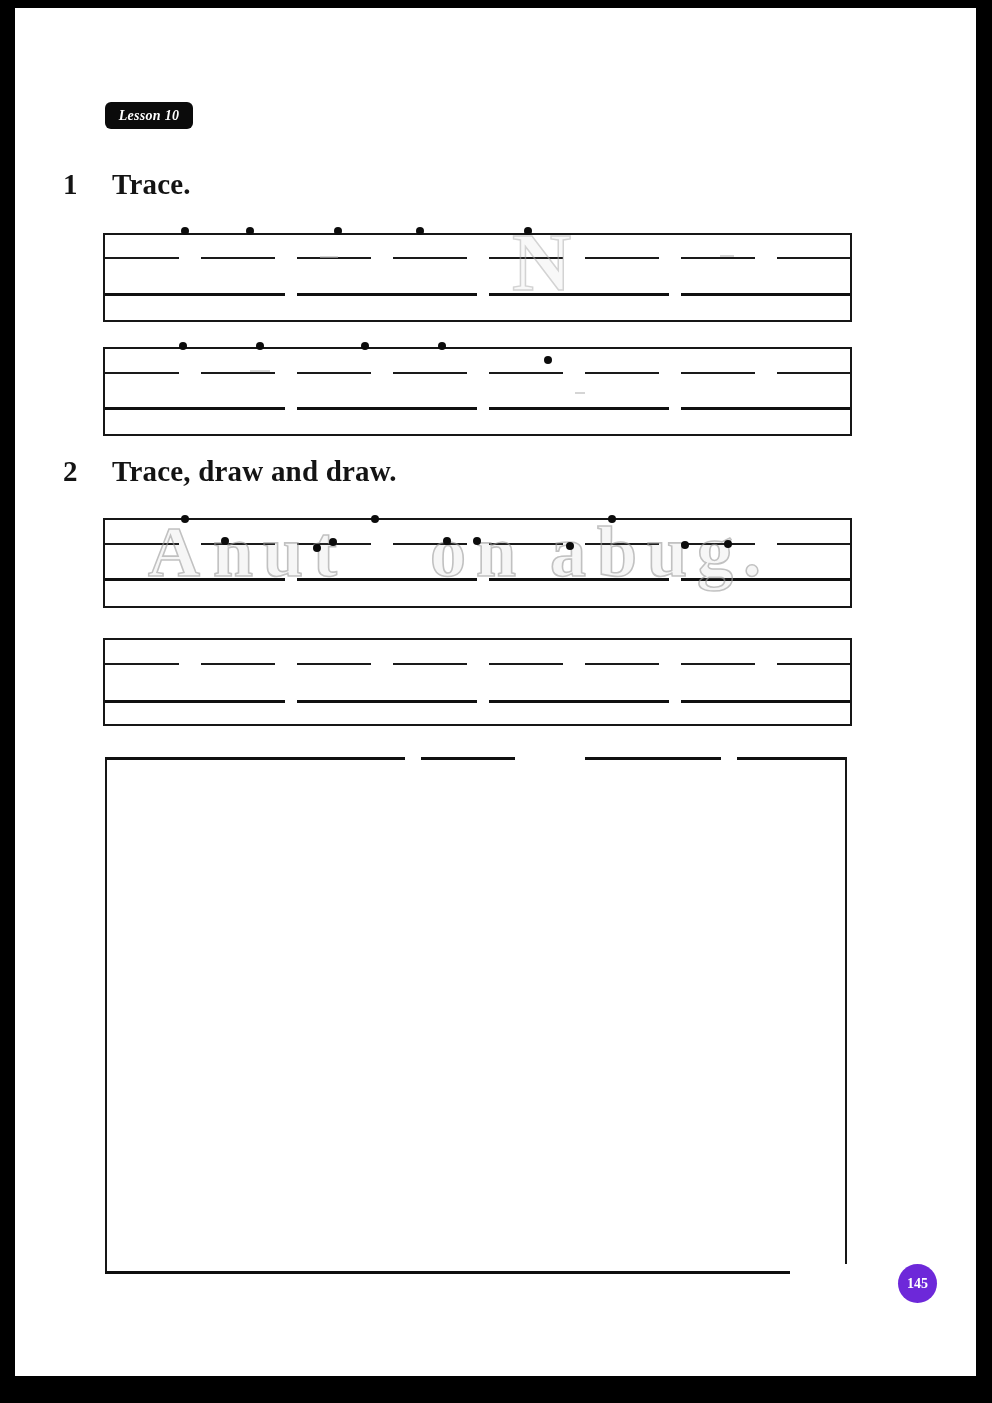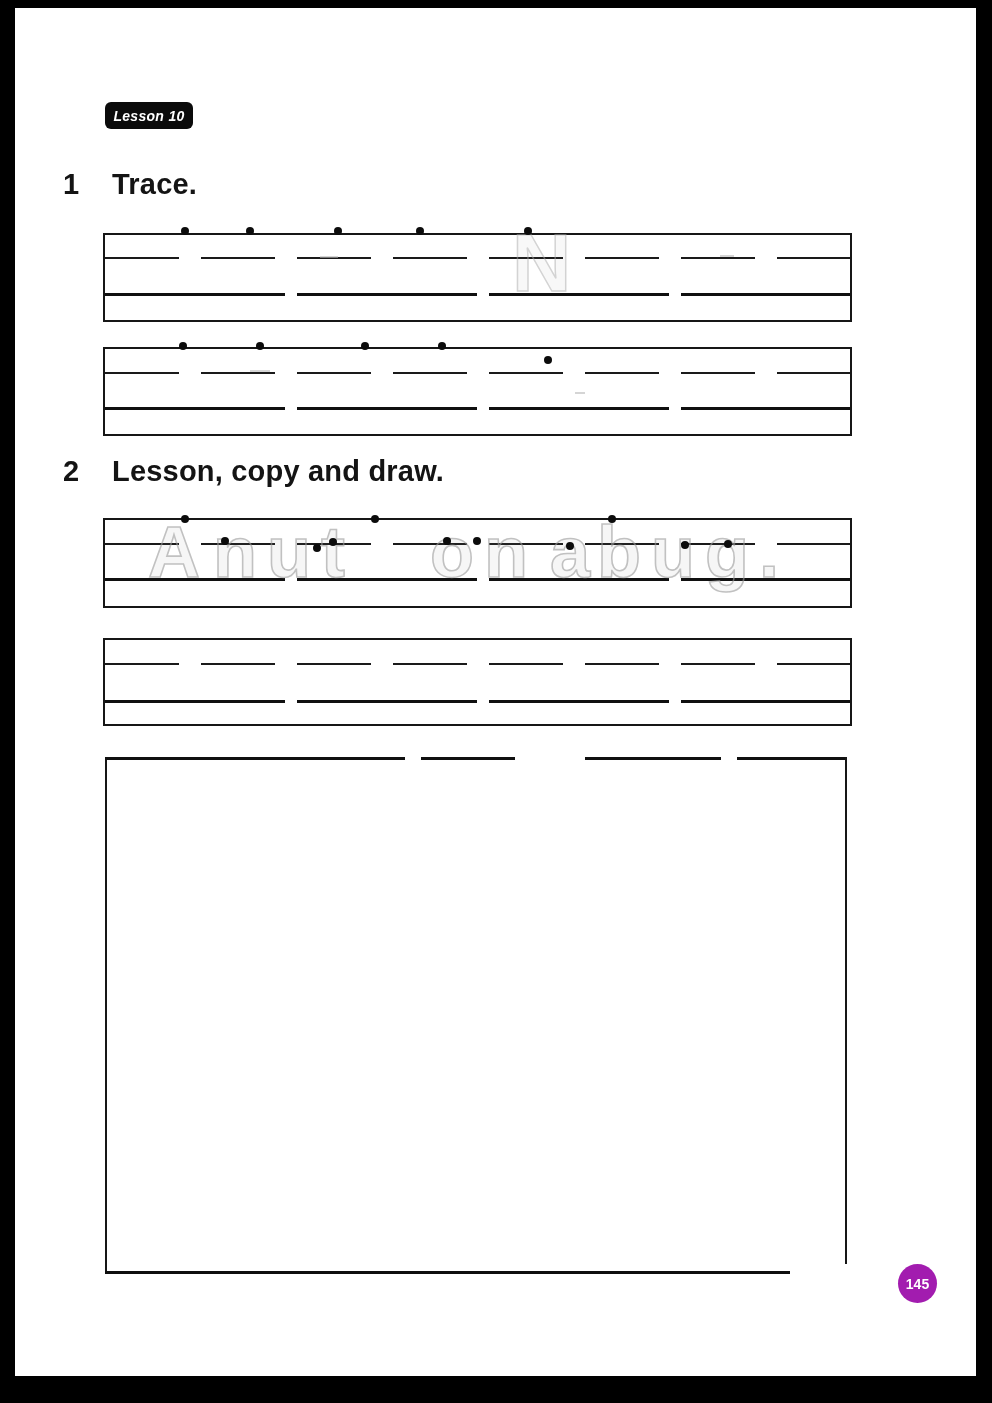--- a/index.html
+++ b/index.html
@@ -1,17 +1,17 @@
 <!DOCTYPE html>
 <html><head>
 <meta charset="utf-8">
 <style>
   html,body{margin:0;padding:0;background:#000;}
   #page{position:relative;width:992px;height:1403px;background:#000;overflow:hidden;
-        font-family:Liberation Sans, sans-serif;}
+        font-family:Liberation Serif, serif;}
   
   .paper{position:absolute;left:15px;top:8px;width:961px;height:1368px;background:#ffffff;}
   
   .edge-right{position:absolute;right:0;top:0;width:16px;height:1403px;background:#000;}
   .edge-bottom{position:absolute;left:0;top:1376px;width:992px;height:27px;background:#000;}
 
   
   .lesson-badge{position:absolute;left:105px;top:102px;width:88px;height:27px;background:#0b0b0b;
     border-radius:6px;color:#fff;font-size:14px;font-weight:bold;font-style:italic;
     display:flex;align-items:center;justify-content:center;letter-spacing:.3px;}
@@ -46,21 +46,21 @@
   
   .bigbox-left{position:absolute;left:105px;top:757px;width:2px;height:516px;background:#161616;}
   .bigbox-top{position:absolute;left:105px;top:757px;width:741px;height:3px;
     background:repeating-linear-gradient(90deg,#101010 0 300px,rgba(0,0,0,0) 300px 316px);}
   .bigbox-top-gap{position:absolute;left:515px;top:755px;width:70px;height:7px;background:#fff;}
   .bigbox-right{position:absolute;left:845px;top:757px;width:2px;height:507px;background:#161616;}
   .bigbox-bottom{position:absolute;left:105px;top:1271px;width:685px;height:3px;background:#0f0f0f;}
 
   
   .page-num{position:absolute;left:898px;top:1264px;width:39px;height:39px;border-radius:50%;
-    background:#a21caf;color:#fff;font-size:14px;font-weight:bold;
+    background:#6d28d9;color:#fff;font-size:14px;font-weight:bold;
     display:flex;align-items:center;justify-content:center;}
 </style>
 </head>
 <body>
 
 <div id="page">
   <div class="paper"></div>
   <div class="edge-right"></div>
   <div class="edge-bottom"></div>
 
@@ -80,21 +80,21 @@
   <div class="frag" style="left:720px;top:255px;width:14px;height:2px;"></div>
 
   <div class="guide" style="top:347px;height:85px;">
     <div class="mid" style="top:23px;"></div>
     <div class="base" style="top:58px;"></div>
   </div>
   <div class="frag" style="left:250px;top:370px;width:20px;height:2px;"></div>
   <div class="frag" style="left:575px;top:392px;width:10px;height:2px;"></div>
 
   <div class="heading h-num" style="top:455px;">2</div>
-  <div class="heading h-title" style="top:455px;">Lesson, copy and draw.</div>
+  <div class="heading h-title" style="top:455px;">Trace, draw and draw.</div>
 
   <div class="guide" style="top:518px;height:86px;">
     <div class="mid" style="top:23px;"></div>
     <div class="base" style="top:58px;"></div>
   </div>
   <div id="sentence-layer">
       <span class="trace-word" style="left: 148px; top: 509px;">A</span>
       <span class="trace-word" style="left: 213px; top: 509px;">nut</span>
       <span class="trace-word" style="left: 430px; top: 509px;">on</span>
       <span class="trace-word" style="left: 550px; top: 509px;">a</span>

